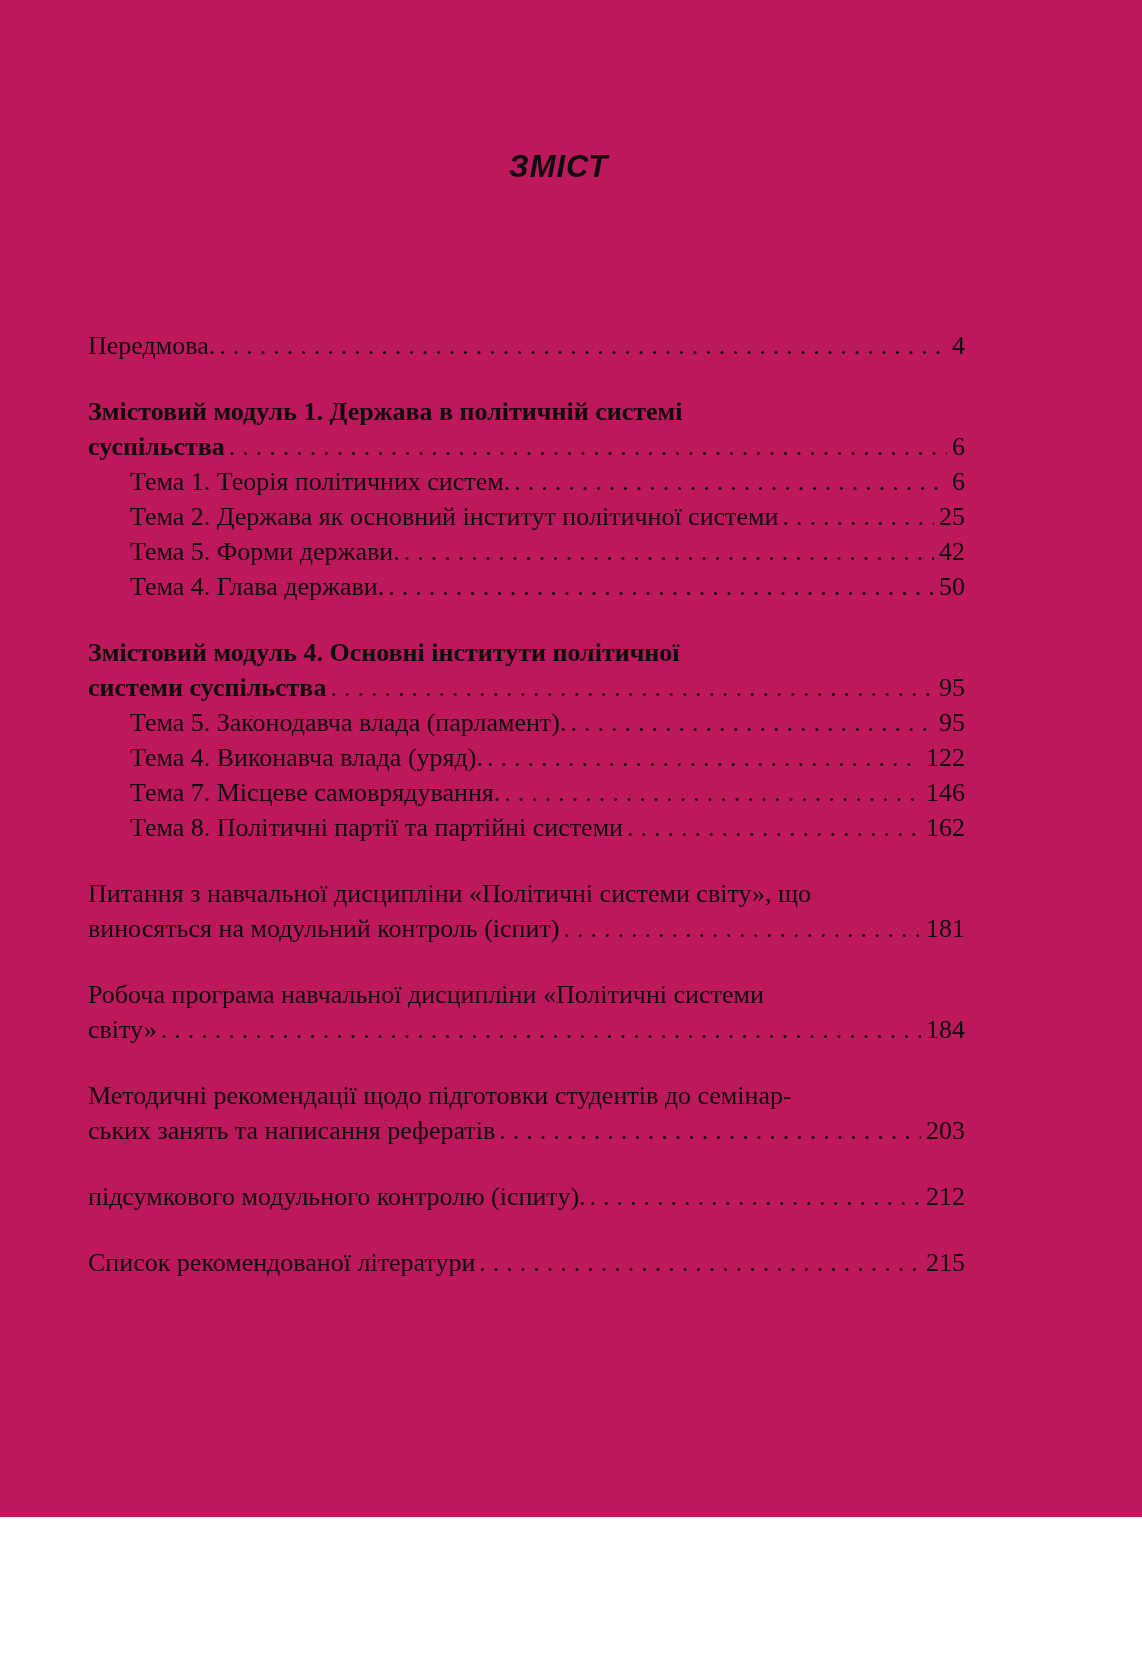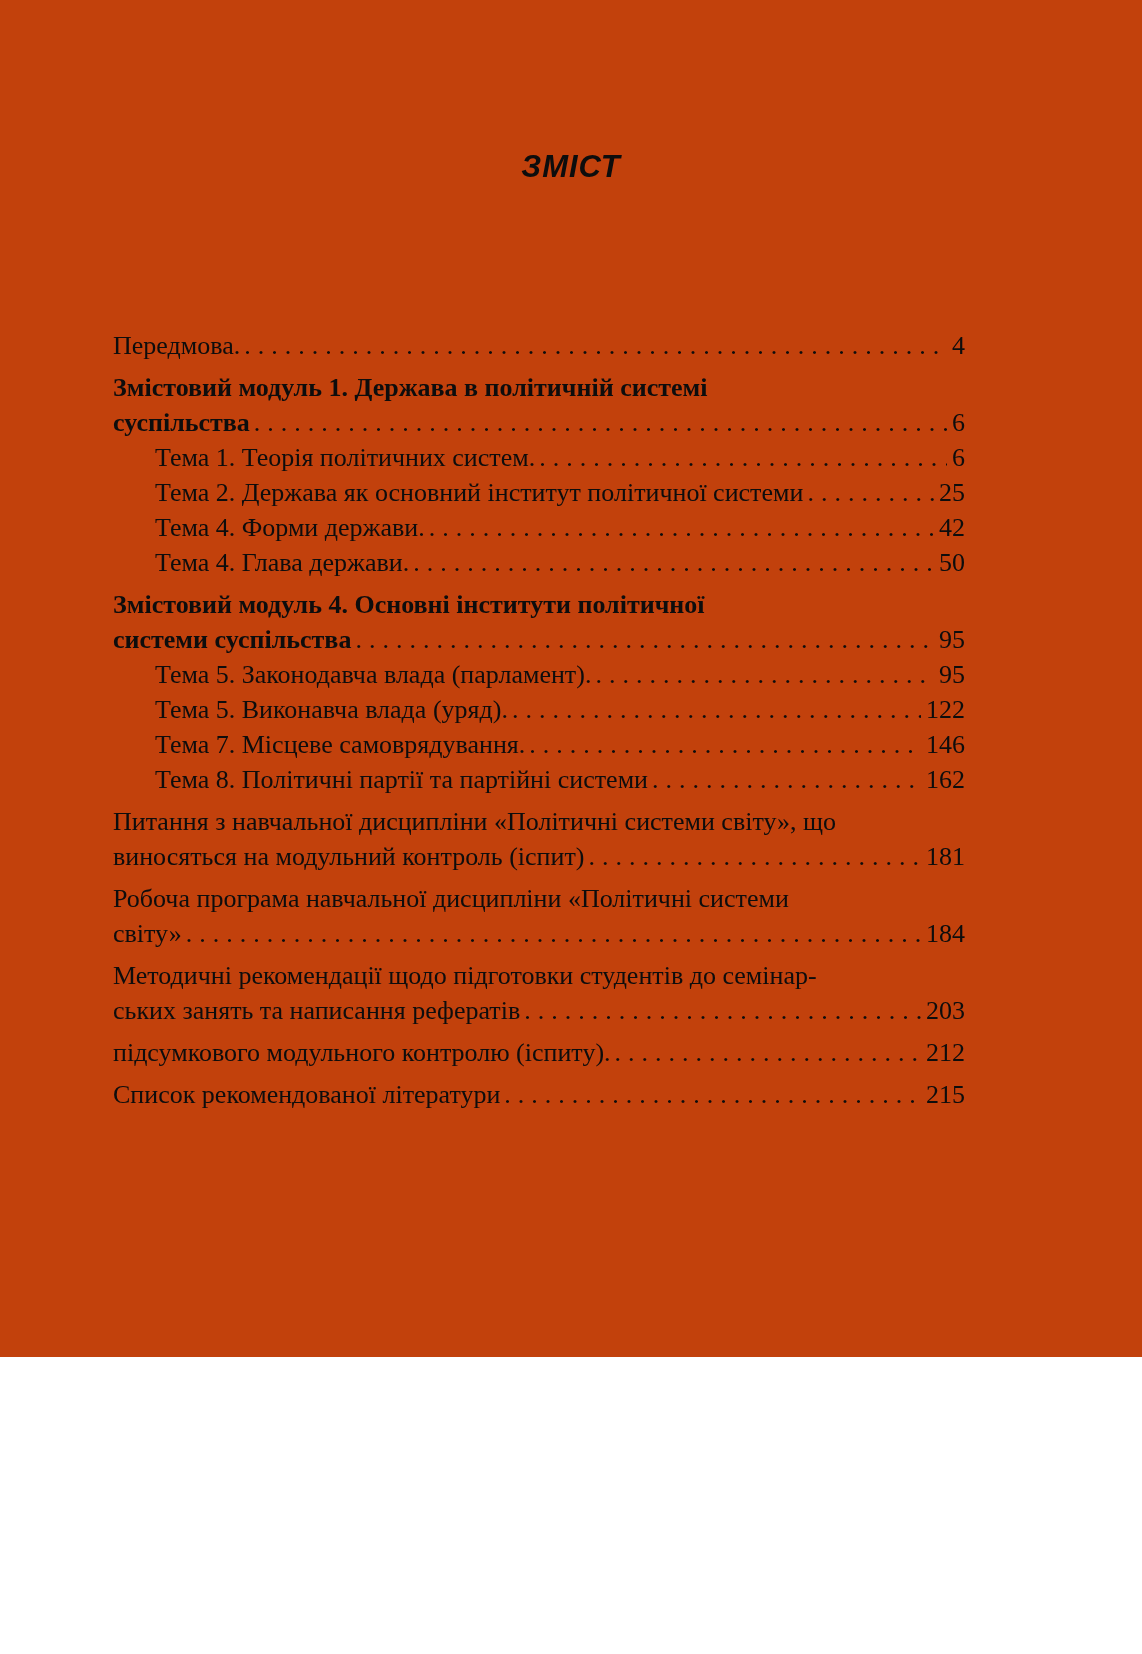--- a/index.html
+++ b/index.html
@@ -4,42 +4,42 @@
 <style>
   html, body { margin: 0; padding: 0; }
   body {
     background: #ffffff;
     font-family: "Liberation Serif", "DejaVu Serif", serif;
     color: #0d0d0d;
   }
   .sheet {
     position: relative;
     width: 1142px;
-    height: 1357px;
-    background: #c2410c;
+    height: 1517px;
+    background: #be185d;
     box-sizing: border-box;
-    padding: 150px 177px 0 113px;
+    padding: 150px 177px 0 88px;
     overflow: hidden;
   }
   .doc-title {
     margin: 0 -177px 0 -113px;   
     text-align: center;
     font-family: "Liberation Sans", "DejaVu Sans", sans-serif;
     font-weight: bold;
     font-style: italic;
     font-size: 31px;
     line-height: 34px;
     letter-spacing: 1px;
   }
   .entries {
     margin-top: 144px;
     font-size: 26px;
   }
   .entry { }
-  .entry.gap { margin-top: 7px; }
+  .entry.gap { margin-top: 31px; }
   .entry.indented { padding-left: 42px; }
   .pre-line {
     line-height: 35px;
     white-space: nowrap;
   }
   .toc-row {
     display: flex;
     align-items: flex-start;
     line-height: 35px;
   }
@@ -101,21 +101,21 @@
     <div class="toc-row">
       <span class="toc-label">Тема 2. Держава як основний інститут політичної системи</span>
       <span class="dot-leader">........................................................................................................................</span>
       <span class="page-num">25</span>
     </div>
   </div>
 
   <div class="entry indented">
     <div class="pre-lines"></div>
     <div class="toc-row">
-      <span class="toc-label">Тема 4. Форми держави.</span>
+      <span class="toc-label">Тема 5. Форми держави.</span>
       <span class="dot-leader">........................................................................................................................</span>
       <span class="page-num">42</span>
     </div>
   </div>
 
   <div class="entry indented">
     <div class="pre-lines"></div>
     <div class="toc-row">
       <span class="toc-label">Тема 4. Глава держави.</span>
       <span class="dot-leader">........................................................................................................................</span>
@@ -139,21 +139,21 @@
     <div class="toc-row">
       <span class="toc-label">Тема 5. Законодавча влада (парламент).</span>
       <span class="dot-leader">........................................................................................................................</span>
       <span class="page-num">95</span>
     </div>
   </div>
 
   <div class="entry indented">
     <div class="pre-lines"></div>
     <div class="toc-row">
-      <span class="toc-label">Тема 5. Виконавча влада (уряд).</span>
+      <span class="toc-label">Тема 4. Виконавча влада (уряд).</span>
       <span class="dot-leader">........................................................................................................................</span>
       <span class="page-num">122</span>
     </div>
   </div>
 
   <div class="entry indented">
     <div class="pre-lines"></div>
     <div class="toc-row">
       <span class="toc-label">Тема 7. Місцеве самоврядування.</span>
       <span class="dot-leader">........................................................................................................................</span>

